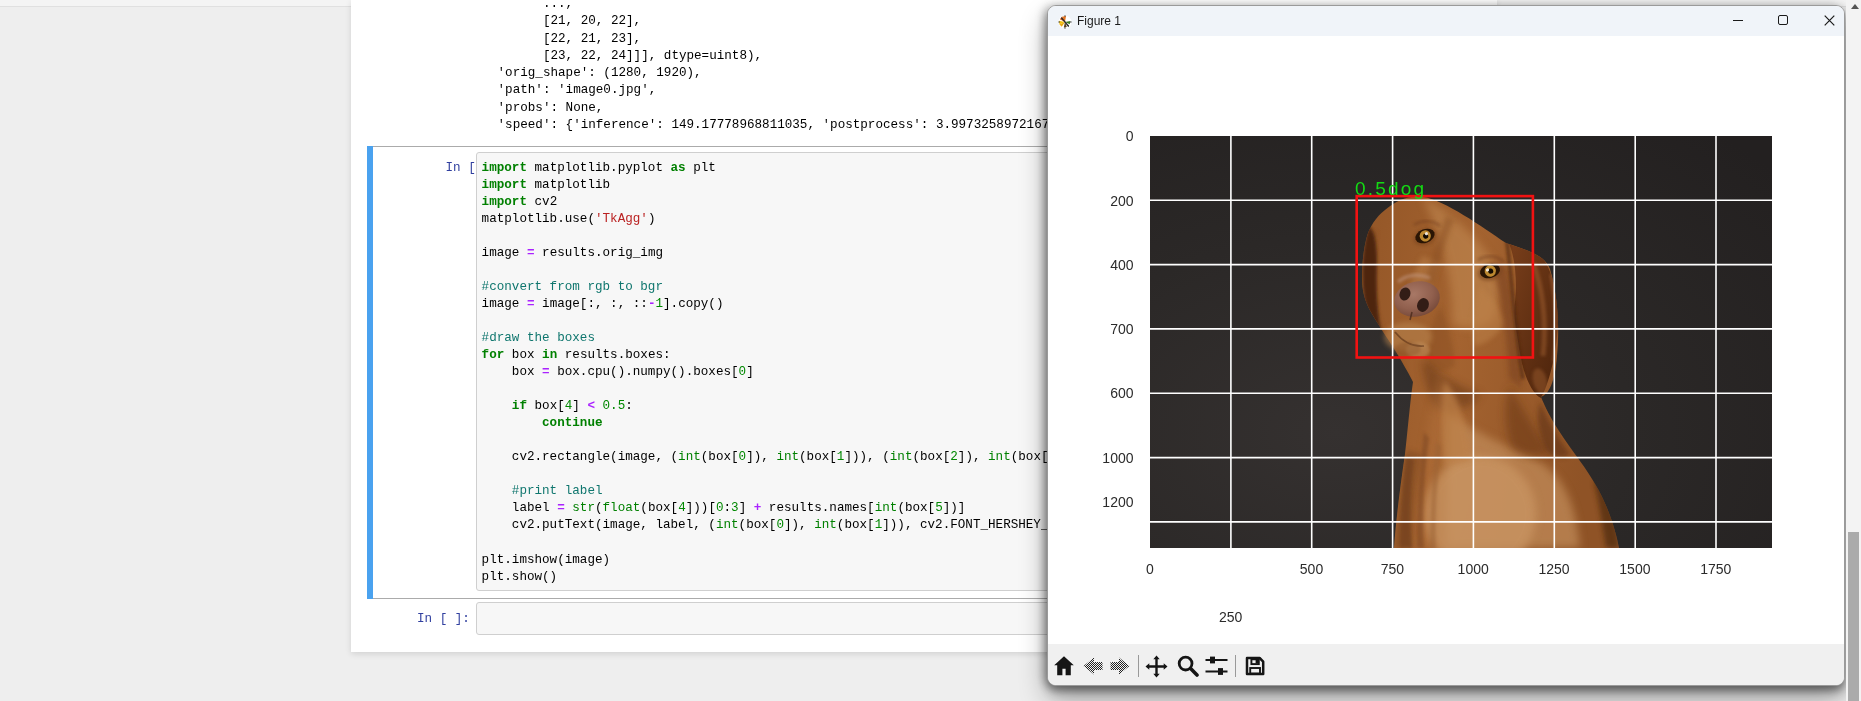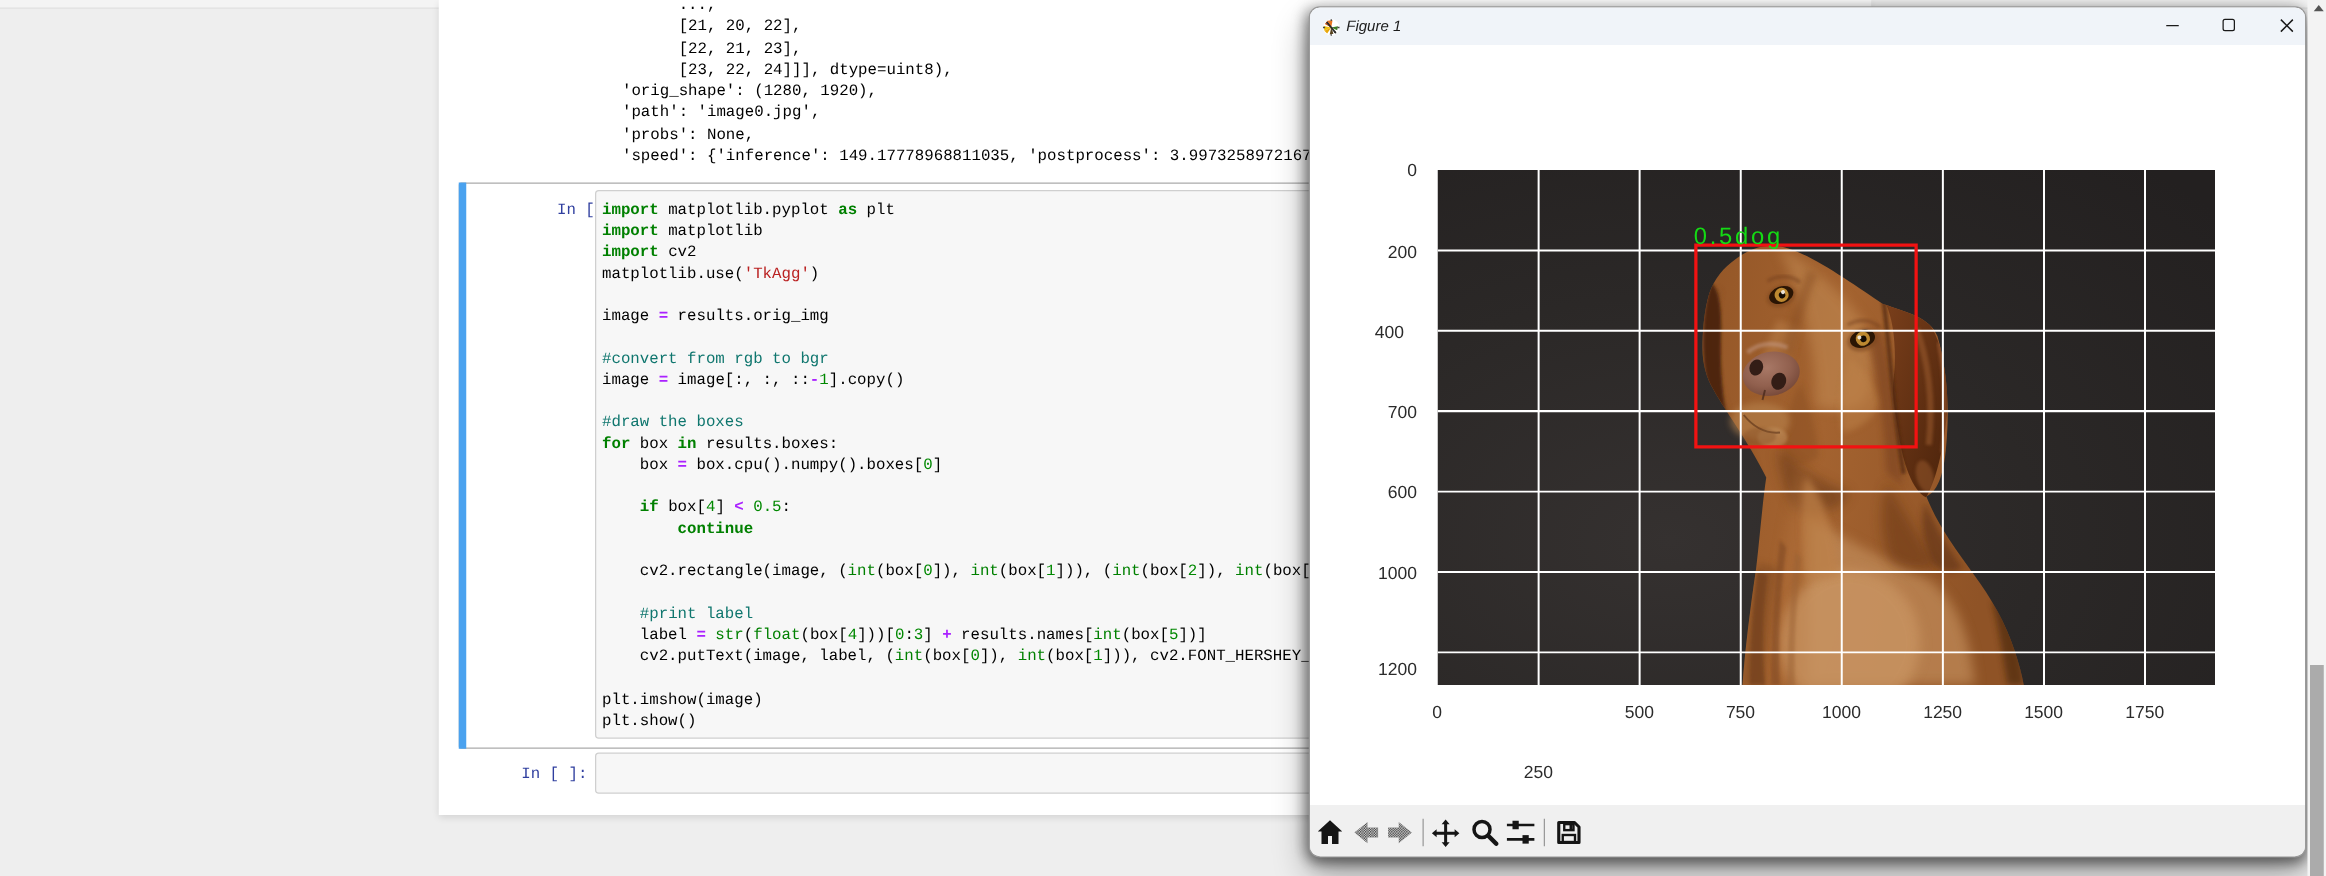--- a/index.html
+++ b/index.html
@@ -19,21 +19,21 @@
 .b{color:#008000;}
 .n{color:#080;}
 .s{color:#ba2121;}
 .c{color:#0f766e;}
 .o{color:#aa22ff;font-weight:bold;}
 #prompt2{left:66px;top:612px;width:110px;font-size:12.6px;font-family:Liberation Mono, monospace;color:#303f9f;}
 #inbox2{left:125.2px;top:601.5px;width:1004px;height:31px;background:#f7f7f7;border:1px solid #cfcfcf;border-radius:3px;}
 
 #win{left:1047px;top:5px;width:798px;height:681px;background:#fff;border-radius:9px;border:1px solid #9a9a9a;box-shadow:0 5px 10px rgba(0,0,0,0.42), 0 14px 28px rgba(0,0,0,0.32), -4px 0 10px rgba(0,0,0,0.18);overflow:hidden;box-sizing:border-box;}
 #titlebar{left:0;top:0;width:100%;height:30px;background:#f0f4f9;}
-#wtitle{left:29px;top:0;height:30px;line-height:31px;font-size:12px;color:#1b1b1b;font-style:italic;}
+#wtitle{left:29px;top:0;height:30px;line-height:31px;font-size:12px;color:#1b1b1b;}
 #mindash{left:684.5px;top:13.8px;width:10px;height:1.4px;background:#1a1a1a;}
 #maxsq{left:729.8px;top:9.2px;width:8px;height:8px;border:1.2px solid #1a1a1a;border-radius:2px;}
 #toolbar{left:0;top:638px;width:100%;height:43px;background:#f0f0f0;}
 .sep{top:648.5px;width:1px;height:22px;background:#999;}
 .tbi{top:649px;}
 
 .ylab{font-size:14px;color:#2b2b2b;text-align:right;width:44px;line-height:14px;}
 .xlab{font-size:14px;color:#2b2b2b;text-align:center;width:60px;line-height:14px;}
 
 #sbar{left:1846px;top:0;width:15px;height:701px;background:#f3f3f3;}
@@ -249,25 +249,25 @@
     <line x1="0" y1="385.9" x2="622" y2="385.9"></line>
   </g>
 
   <rect x="206.7" y="60.1" width="176.2" height="161.4" fill="none" stroke="#f21212" stroke-width="2.6"></rect>
   <text x="205" y="59" font-family="Liberation Sans, sans-serif" font-size="19px" letter-spacing="2.2" fill="#14da14">0.5dog</text>
   </svg>
   </div>
 
   <div class="abs ylab" style="left:41.5px;top:123.2px;">0</div>
   <div class="abs ylab" style="left:41.5px;top:187.5px;">200</div>
-  <div class="abs ylab" style="left:41.5px;top:251.8px;text-align:center;">400</div>
+  <div class="abs ylab" style="left:41.5px;top:251.8px;">400</div>
   <div class="abs ylab" style="left:41.5px;top:316.1px;">700</div>
   <div class="abs ylab" style="left:41.5px;top:380.4px;">600</div>
   <div class="abs ylab" style="left:41.5px;top:444.7px;">1000</div>
-  <div class="abs ylab" style="left:41.5px;top:522px;">1200</div>
+  <div class="abs ylab" style="left:41.5px;top:489px;">1200</div>
   <div class="abs xlab" style="left:71.8px;top:555.5px;">0</div>
   <div class="abs xlab" style="left:152.7px;top:555.5px;margin-top:48px;">250</div>
   <div class="abs xlab" style="left:233.5px;top:555.5px;">500</div>
   <div class="abs xlab" style="left:314.4px;top:555.5px;">750</div>
   <div class="abs xlab" style="left:395.2px;top:555.5px;">1000</div>
   <div class="abs xlab" style="left:476.1px;top:555.5px;">1250</div>
   <div class="abs xlab" style="left:556.9px;top:555.5px;">1500</div>
   <div class="abs xlab" style="left:637.8px;top:555.5px;">1750</div>
   <div class="abs" id="toolbar"></div>
   <div class="abs sep" style="left:89.5px;"></div>

